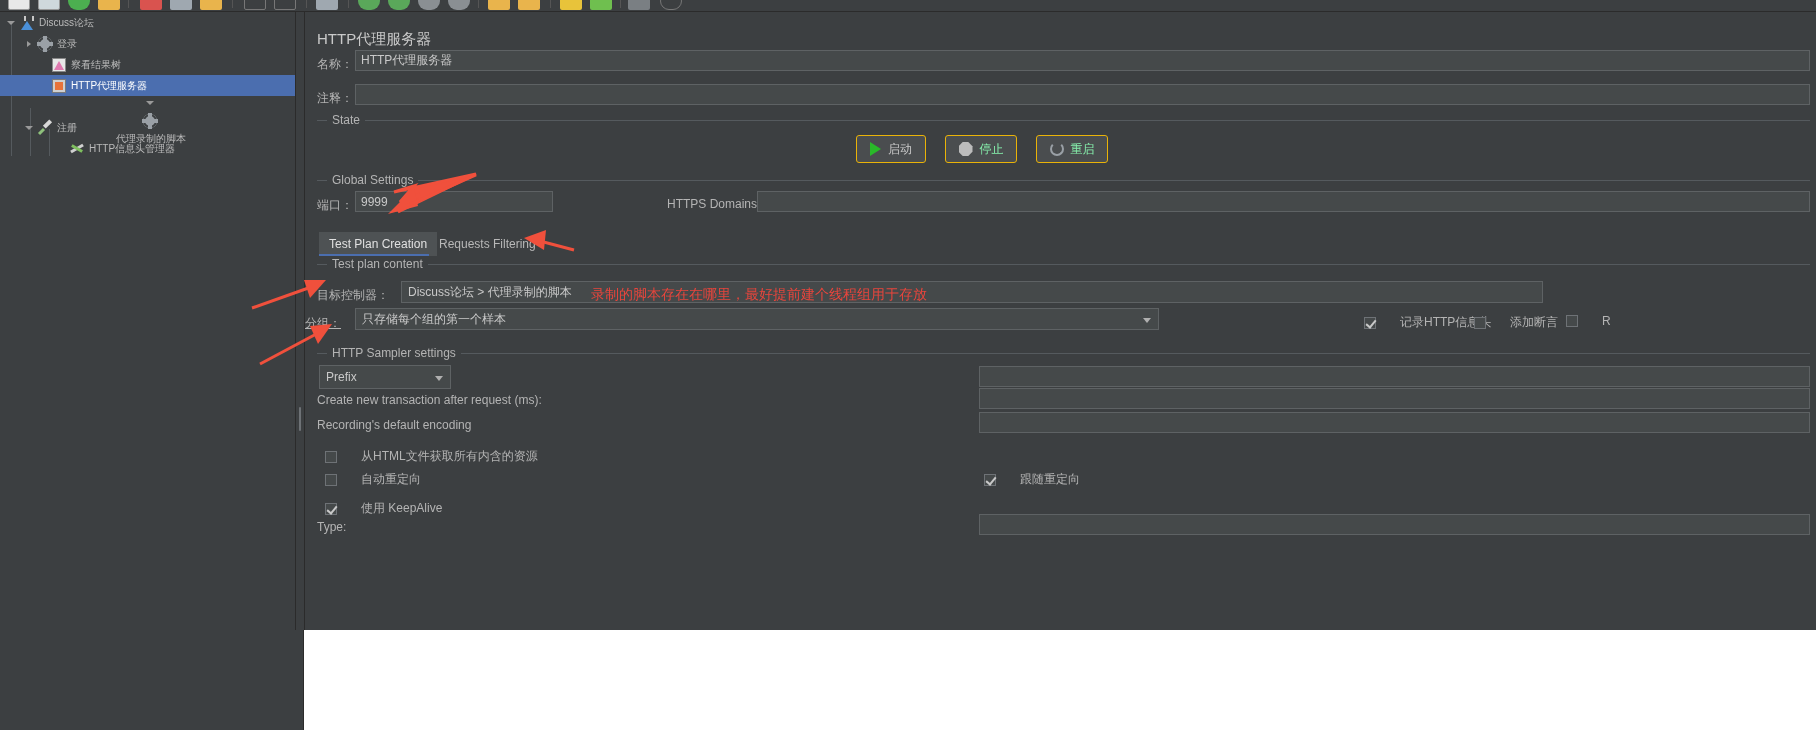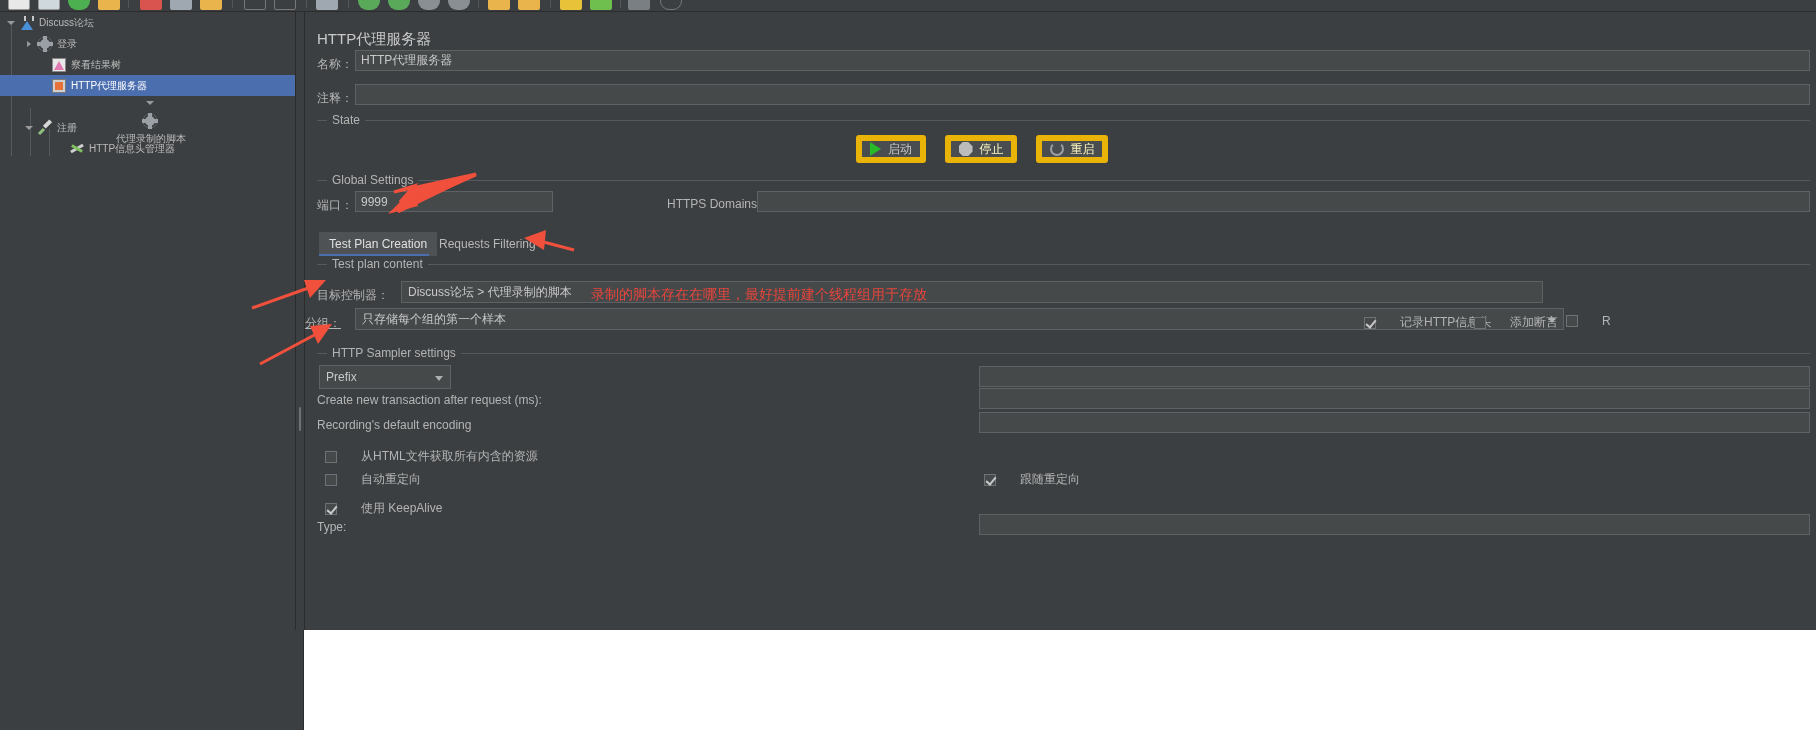--- a/index.html
+++ b/index.html
@@ -141,26 +141,26 @@
     position: absolute; left: 10px; top: -7px; padding: 0 5px;
     background: #3c3f41; font-size: 12px; color: #b4b4b4; white-space: nowrap;
   }
   .groupbox .gb-line {
     position: absolute; left: 0; top: 0; right: 0; height: 1px; background: #555a5e;
   }
 
   
   .btn {
     position: absolute; height: 28px; background: #4a4d4f;
-    border: 6px solid #eab308; border-radius: 3px;
+    border: 1px solid #eab308; border-radius: 3px;
     color: #c9c9c9; font-size: 12px;
     display: flex; align-items: center; justify-content: center; gap: 7px;
     cursor: pointer;
   }
-  .btn.disabled { color: #fef9c3; }
+  .btn.disabled { color: #86efac; }
   .ic-play {
     width: 0; height: 0; border-left: 11px solid #29b929;
     border-top: 7px solid transparent; border-bottom: 7px solid transparent;
   }
   .ic-stop {
     width: 14px; height: 14px; background: #bcbcbc;
     clip-path: polygon(30% 0, 70% 0, 100% 30%, 100% 70%, 70% 100%, 30% 100%, 0 70%, 0 30%);
   }
   .ic-restart {
     width: 14px; height: 14px; border: 2px solid #9aa0a6; border-radius: 50%;
@@ -383,21 +383,21 @@
       <div class="gb-line"></div>
       <div class="gb-title">Test plan content</div>
     </div>
 
     <div class="field-label" style="left:12px;top:275px;">目标控制器：</div>
     <div class="combo" style="left:96px;top:269px;width:1142px;">
       <span>Discuss论坛 &gt; 代理录制的脚本</span>
     </div>
 
     <div class="field-label" style="left:0;top:303px;text-decoration:underline;">分组：</div>
-    <div class="combo" style="left:50px;top:296px;width:1209px;">
+    <div class="combo" style="left:50px;top:296px;width:804px;">
       <span>只存储每个组的第一个样本</span>
       <i class="arrow"></i>
     </div>
 
     <div class="cbx checked" style="left:1059px;top:302px;">
       <span class="box"></span>
       <span class="cbx-label">记录HTTP信息头</span>
     </div>
     <div class="cbx" style="left:1169px;top:302px;">
       <span class="box"></span>

